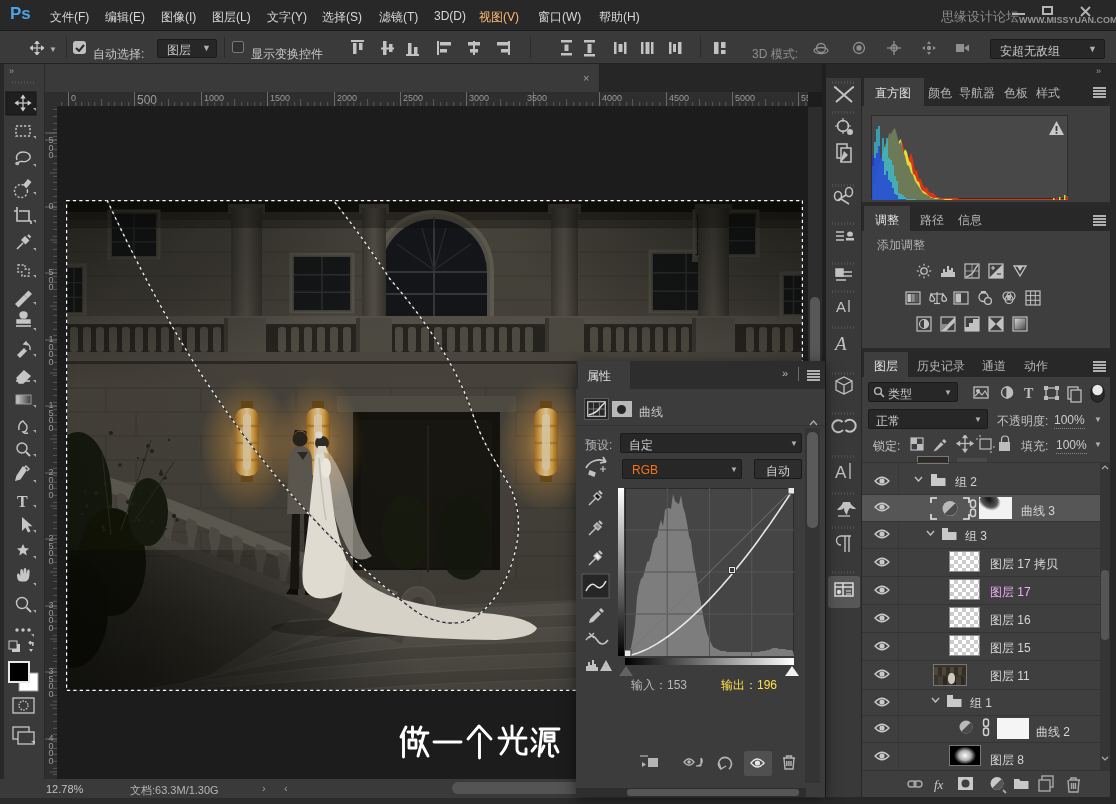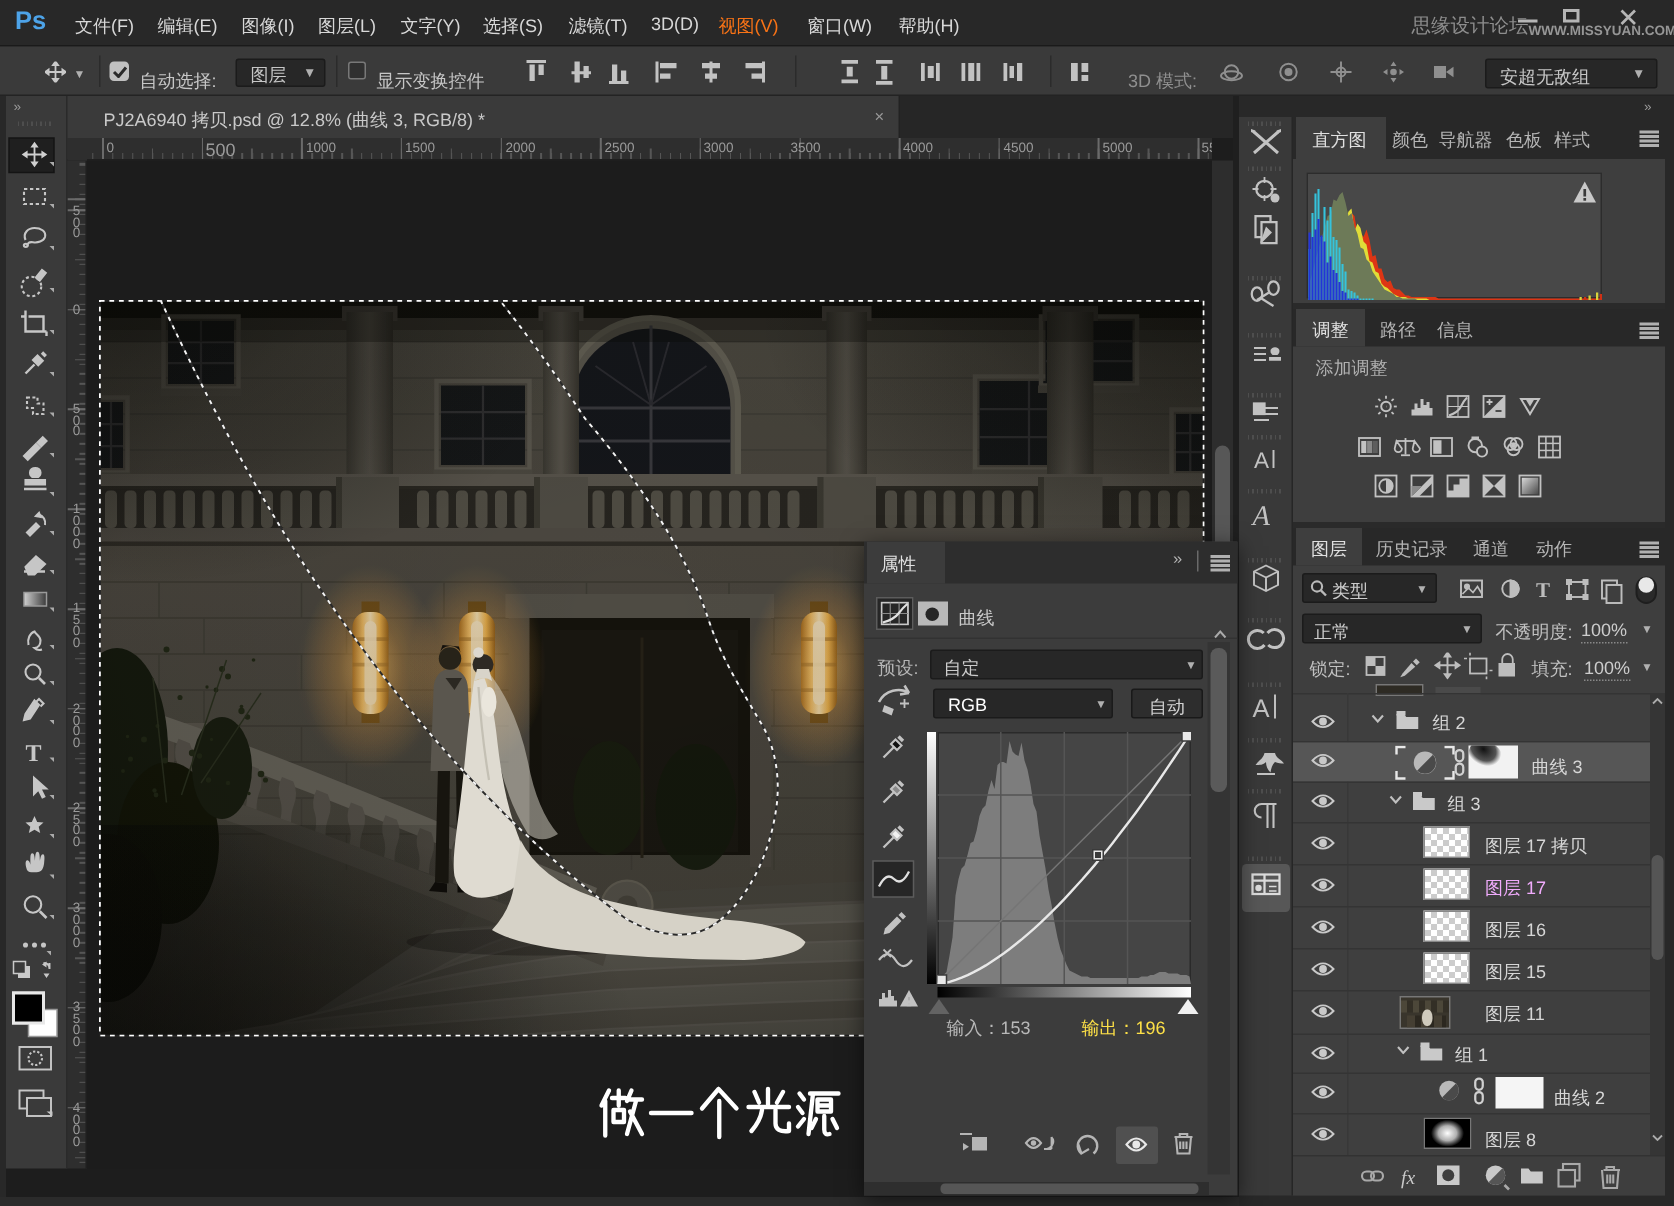--- a/index.html
+++ b/index.html
@@ -16,21 +16,21 @@
 <div class="abs" style="left:0;top:0;width:1116px;height:31px;background:#282828;border-bottom:1px solid #1a1a1a">
   <div class="abs" style="left:10px;top:4px;font-size:17px;font-weight:bold;color:#4da3e8;letter-spacing:0px">Ps</div>
   <div class="abs txt" style="left:50px;top:9px;color:#d8d8d8">文件(F)</div>
   <div class="abs txt" style="left:105px;top:9px;color:#d8d8d8">编辑(E)</div>
   <div class="abs txt" style="left:161px;top:9px;color:#d8d8d8">图像(I)</div>
   <div class="abs txt" style="left:212px;top:9px;color:#d8d8d8">图层(L)</div>
   <div class="abs txt" style="left:267px;top:9px;color:#d8d8d8">文字(Y)</div>
   <div class="abs txt" style="left:322px;top:9px;color:#d8d8d8">选择(S)</div>
   <div class="abs txt" style="left:379px;top:9px;color:#d8d8d8">滤镜(T)</div>
   <div class="abs txt" style="left:434px;top:9px;color:#d8d8d8">3D(D)</div>
-  <div class="abs txt" style="left:479px;top:9px;color:#f97316">视图(V)</div>
+  <div class="abs txt" style="left:479px;top:9px;color:#fdba74">视图(V)</div>
   <div class="abs txt" style="left:538px;top:9px;color:#d8d8d8">窗口(W)</div>
   <div class="abs txt" style="left:599px;top:9px;color:#d8d8d8">帮助(H)</div>
 
   <div class="abs" style="left:1012px;top:13px;width:13px;height:2px;background:#b5b5b5"></div>
   <div class="abs" style="left:1042px;top:6px;width:11px;height:9px;border:2px solid #b5b5b5"></div>
   <svg class="abs" style="left:1080px;top:6px" width="11" height="11" viewBox="0 0 11 11">
         <path d="M1,1 L10,10 M10,1 L1,10" stroke="#b5b5b5" stroke-width="1.8"></path>
       </svg>
 
   <div class="abs" style="left:941px;top:8px;font-size:13px;color:#8d8d8d;white-space:nowrap">思缘设计论坛</div>
@@ -278,21 +278,20 @@
           <path d="M29 492l3 0 0 3z"></path>
           <path d="M29 519l3 0 0 3z"></path>
           <path d="M29 546l3 0 0 3z"></path>
           <path d="M27 570l3 0 0 3z"></path>
     </g>
   </svg>
 </div>
 
 <div class="abs" style="left:45px;top:64px;width:779px;height:28px;background:#262626">
   <div class="abs" style="left:0;top:0;width:555px;height:28px;background:#3a3a3a;border-right:1px solid #222"></div>
-  <div class="abs txt" style="left:24px;top:8px;color:#c9c9c9;font-size:12px">PJ2A6940 拷贝.psd @ 12.8% (曲线 3, RGB/8) *</div>
   <div class="abs" style="left:538px;top:8px;color:#9a9a9a;font-size:11px">×</div>
 </div>
 
 <div id="hruler" class="abs" style="left:45px;top:92px;width:763px;height:15px;background:#2e2e2e;border-bottom:1px solid #1f1f1f;overflow:hidden">
       <div class="abs" style="left:0;top:0;width:763px;height:15px">
 <div class="abs" style="left:0;bottom:1px;width:763px;height:4px;background-image:repeating-linear-gradient(90deg,#565656 0 1px,transparent 1px 6.64px);background-position-x:3.2px"></div>
 <div class="abs" style="left:0;bottom:1px;width:763px;height:7px;background-image:repeating-linear-gradient(90deg,#565656 0 1px,transparent 1px 33.2px);background-position-x:23px"></div>
 <div class="abs" style="left:0;bottom:1px;width:763px;height:14px;background-image:repeating-linear-gradient(90deg,#6a6a6a 0 1px,transparent 1px 66.4px);background-position-x:23px"></div>
 <div class="abs" style="left:26px;top:1px;font-size:9px;color:#9a9a9a">0</div>
 <div class="abs" style="left:92px;top:1px;font-size:12px;color:#9a9a9a">500</div>
@@ -721,20 +720,27 @@
 </g>
 </g>
 </svg>
 </div>
 
 <div class="abs" style="left:808px;top:107px;width:14px;height:672px;background:#2d2d2d">
   <div class="abs" style="left:2px;top:190px;width:10px;height:310px;background:#575757;border-radius:5px"></div>
 </div>
 <div class="abs" style="left:822px;top:64px;width:4px;height:740px;background:#1f1f1f"></div>
 
+<div class="abs" style="left:0;top:779px;width:825px;height:19px;background:#3a3a3a">
+  <div class="abs" style="left:46px;top:4px;color:#c2c2c2;font-size:11px">12.78%</div>
+  <div class="abs" style="left:130px;top:4px;color:#b5b5b5;font-size:11px">文档:63.3M/1.30G</div>
+  <div class="abs" style="left:262px;top:3px;color:#9a9a9a;font-size:11px">›</div>
+  <div class="abs" style="left:284px;top:3px;color:#9a9a9a;font-size:11px">‹</div>
+  <div class="abs" style="left:452px;top:3px;width:343px;height:12px;background:#545454;border-radius:6px"></div>
+</div>
 <div class="abs" style="left:0;top:798px;width:1116px;height:6px;background:#2b2b2b"></div>
 
 <div class="abs" style="left:826px;top:64px;width:290px;height:740px;background:#282828"></div>
 <div class="abs" style="left:1096px;top:66px;color:#9a9a9a;font-size:9px;letter-spacing:-1px">»</div>
 <div class="abs" id="iconstrip" style="left:826px;top:78px;width:36px;height:719px;background:#393939;border-right:1px solid #262626;overflow:hidden">
 <div class="abs" style="left:6px;top:3px;width:24px;height:3px;background-image:repeating-linear-gradient(90deg,#4e4e4e 0 1px,transparent 1px 3px)"></div>
 <div class="abs" style="left:6px;top:33px;width:24px;height:3px;background-image:repeating-linear-gradient(90deg,#4e4e4e 0 1px,transparent 1px 3px)"></div>
 <div class="abs" style="left:6px;top:106px;width:24px;height:3px;background-image:repeating-linear-gradient(90deg,#4e4e4e 0 1px,transparent 1px 3px)"></div>
 <div class="abs" style="left:6px;top:144px;width:24px;height:3px;background-image:repeating-linear-gradient(90deg,#4e4e4e 0 1px,transparent 1px 3px)"></div>
 <div class="abs" style="left:6px;top:184px;width:24px;height:3px;background-image:repeating-linear-gradient(90deg,#4e4e4e 0 1px,transparent 1px 3px)"></div>
@@ -1271,21 +1277,21 @@
           </g>
 <g transform="translate(6,202)">
             <path d="M0,14 L0,9 2,9 2,5 4,5 4,8 6,8 6,3 8,3 8,7 10,7 10,10 12,10 12,14 Z" fill="#c2c2c2" stroke="none"></path>
             <path d="M20,3 l6,11 h-12 z" fill="#c2c2c2" stroke="none"></path>
             <rect x="19.2" y="7" width="1.6" height="3.6" fill="#3c3c3c"></rect>
             <rect x="19.2" y="11.5" width="1.6" height="1.6" fill="#3c3c3c"></rect>
           </g>
 </g>
 </svg>
 <div class="abs" style="left:46px;top:98px;width:120px;height:20px;background:#272727;border:1px solid #1b1b1b;border-radius:2px"></div>
-<div class="abs txt" style="left:56px;top:102px;color:#ffffff">RGB</div>
+<div class="abs txt" style="left:56px;top:102px;color:#f97316">RGB</div>
 <div class="abs" style="left:154px;top:104px;color:#b0b0b0;font-size:8px">▼</div>
 <div class="abs" style="left:178px;top:98px;width:48px;height:20px;background:#2d2d2d;border:1px solid #191919;border-radius:2px"></div>
 <div class="abs txt" style="left:190px;top:102px;color:#d0d0d0">自动</div>
 <div class="abs" style="left:42px;top:127px;width:6px;height:168px;background:linear-gradient(#ffffff,#000000)"></div>
 <div class="abs" style="left:49px;top:127px;width:169px;height:168px;background:#454545;border:1px solid #2a2a2a"></div>
 <svg class="abs" style="left:49px;top:127px" width="169" height="168" viewBox="0 0 169 168">
 <path d="M0,168 L0,166 L2,164 L4,162 L6,160 L8,149 L10,137 L12,109 L14,98 L16,91 L18,89 L20,82 L22,74 L24,73 L26,66 L28,56 L30,51 L32,49 L34,39 L36,32 L38,38 L40,22 L42,20 L44,20 L46,21 L48,6 L50,13 L52,15 L54,16 L56,7 L58,19 L60,25 L62,35 L64,48 L66,53 L68,69 L70,80 L72,91 L74,105 L76,115 L78,127 L80,137 L82,145 L84,150 L86,155 L88,159 L90,160 L92,161 L94,162 L96,163 L98,163 L100,163 L102,164 L104,164 L106,164 L108,164 L110,164 L112,164 L114,164 L116,164 L118,164 L120,164 L122,164 L124,164 L126,164 L128,164 L130,164 L132,164 L134,164 L136,163 L138,163 L140,163 L142,162 L144,162 L146,161 L148,160 L150,160 L152,160 L154,161 L156,161 L158,161 L160,161 L162,162 L164,162 L166,162 L168,163 L169,168 Z" fill="#7d7d7d"></path>
 <g stroke="#555555" stroke-width="1">
           <line x1="42.2" y1="0" x2="42.2" y2="168"></line>
           <line x1="84.5" y1="0" x2="84.5" y2="168"></line>

